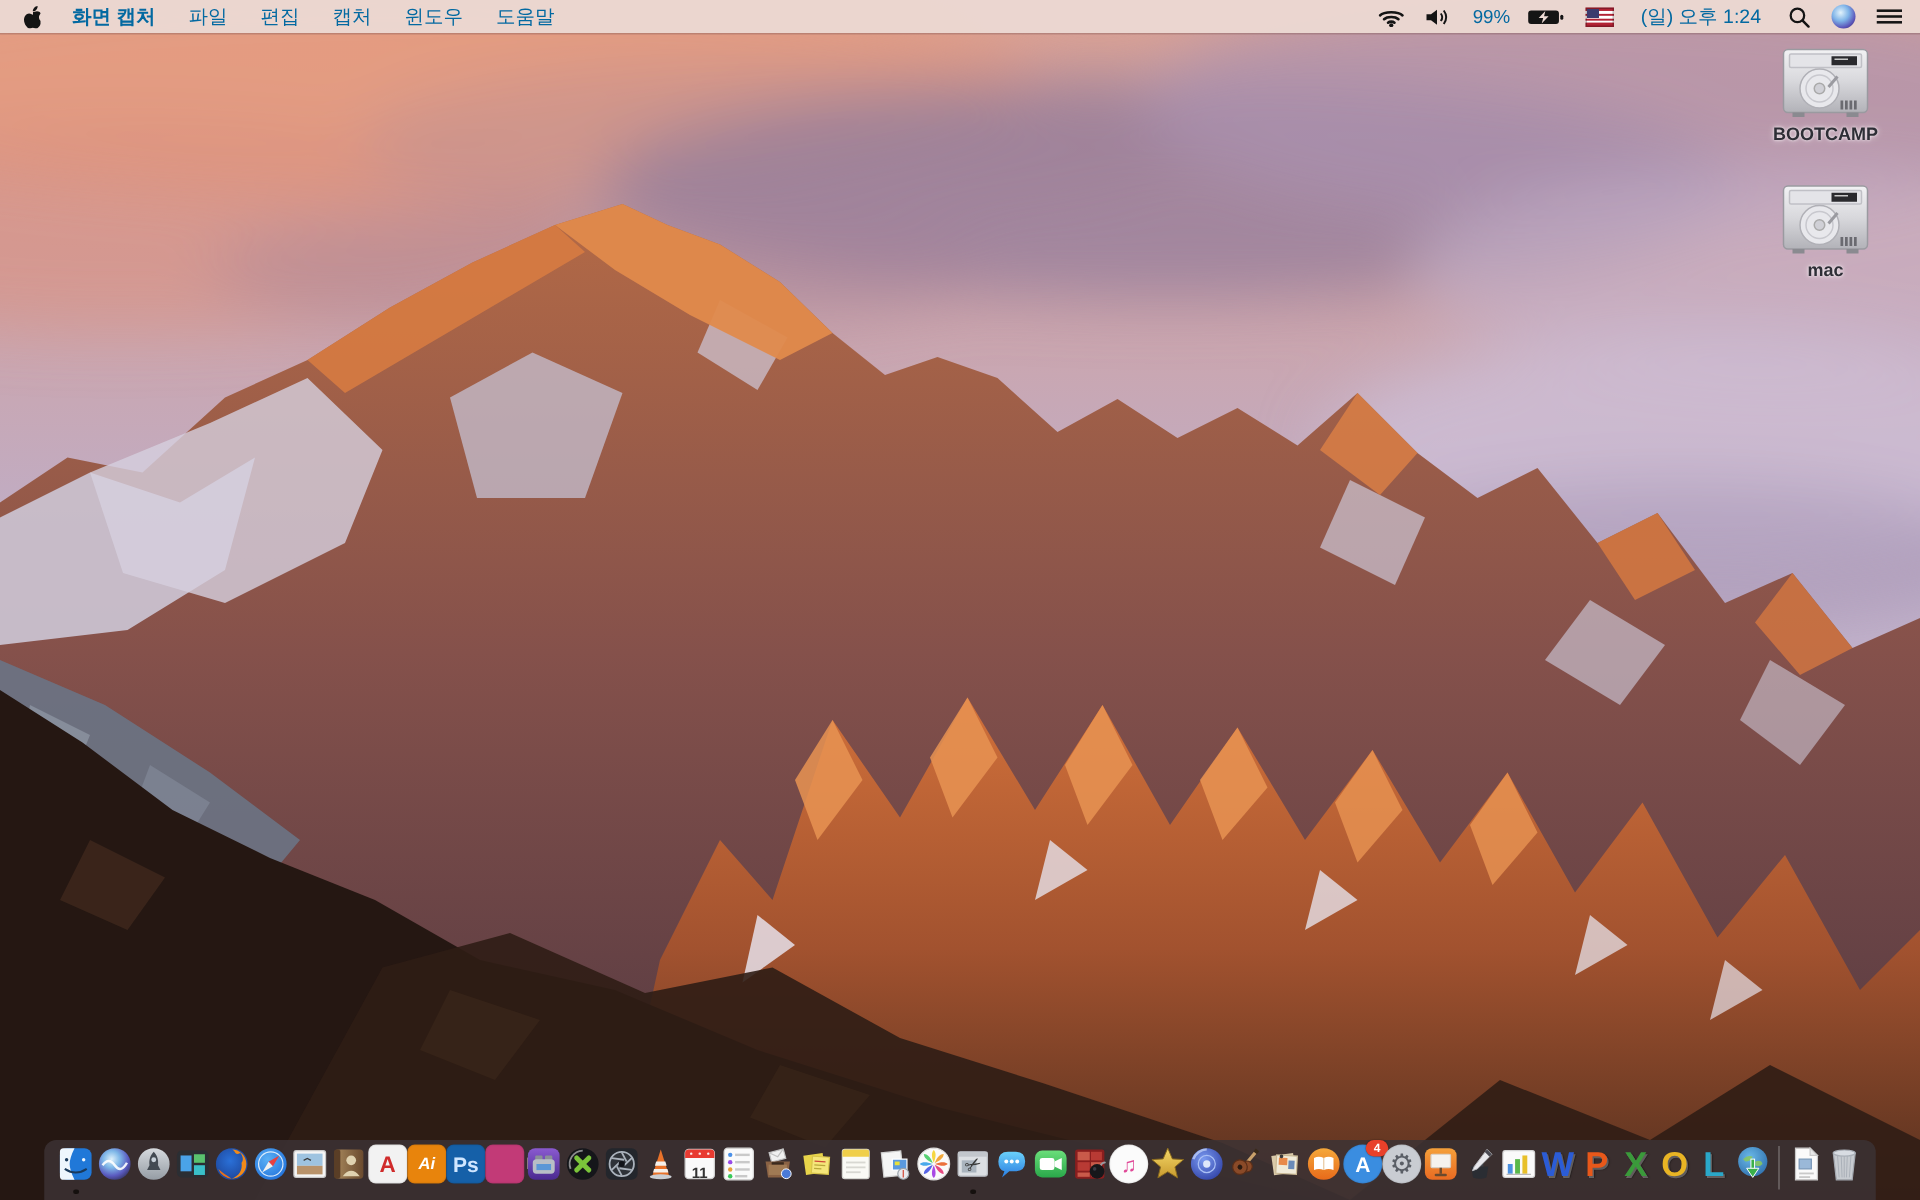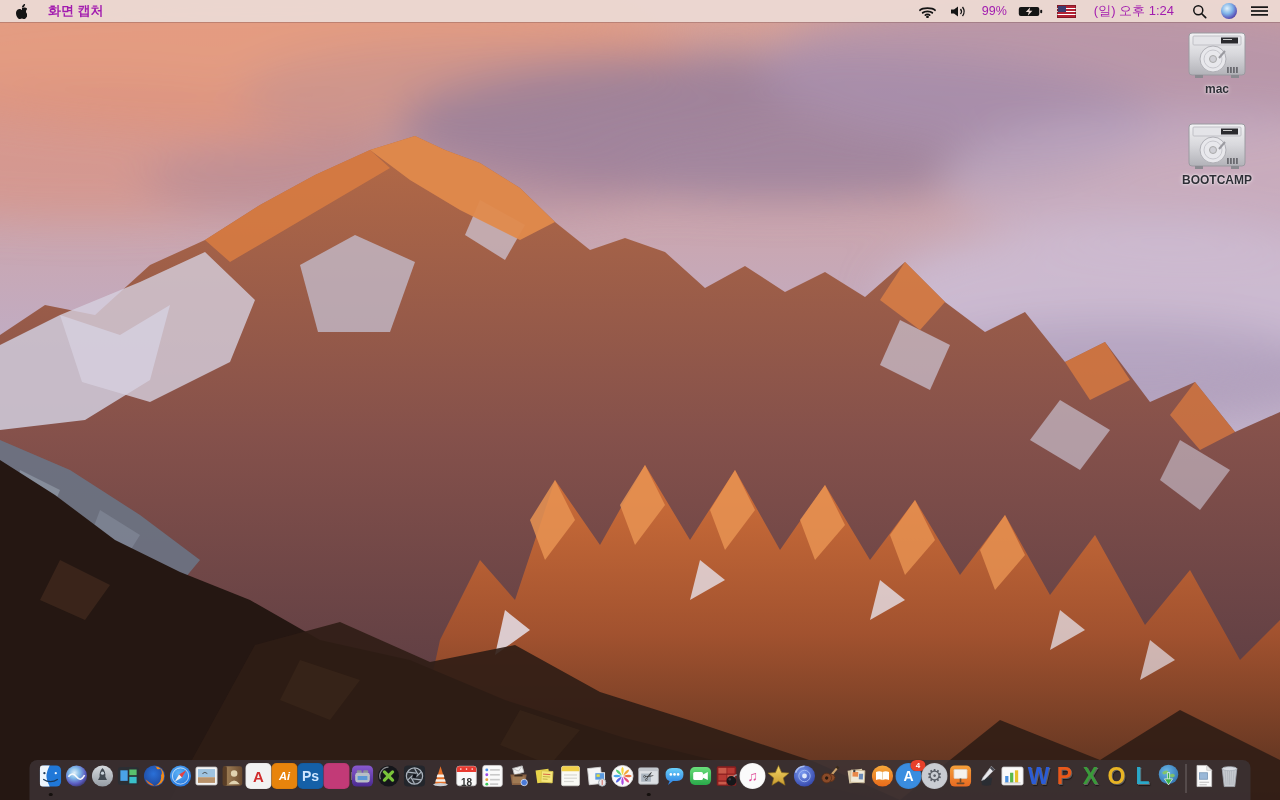--- a/index.html
+++ b/index.html
@@ -7,21 +7,21 @@
     width:1280px;height:800px;overflow:hidden;position:relative;
     font-family:"Liberation Sans","DejaVu Sans",sans-serif;
     background:#b7a6bb;
   }
   .wall{position:absolute;inset:0;width:1280px;height:800px;}
   
   .menubar{
     position:absolute;top:0;left:0;right:0;height:22px;z-index:50;
     background:rgba(235,216,210,.97);
     box-shadow:0 1px 0 rgba(120,80,80,.35);
-    display:flex;align-items:flex-end;font-size:13px;color:#a21caf;
+    display:flex;align-items:flex-end;font-size:13px;color:#0369a1;
   }
   .mb-left{display:flex;align-items:center;height:100%;}
   .apple{display:flex;align-items:center;padding:0 10px 0 14px;height:100%;}
   .app-name{font-weight:bold;padding:0 11px;}
   .menu-item{padding:0 11px;}
   .mb-right{margin-left:auto;display:flex;align-items:center;gap:14px;padding-right:12px;height:100%;}
   .mb-right .pct{font-size:12.5px;margin-right:-3px;}
   .clock{font-size:13px;padding:0 4px;}
   .flag{width:17px;height:11px;position:relative;overflow:hidden;border:0.5px solid rgba(0,0,0,.25);
     background:repeating-linear-gradient(180deg,#b22234 0 1.55px,#ffffff 1.55px 3.1px);}
@@ -480,20 +480,21 @@
 </svg>
 
 <div class="menubar">
   <div class="mb-left">
     <span class="apple">
       <svg width="13" height="16" viewBox="0 0 14 17">
         <path fill="#141414" d="M11.9 1c.1 1-.3 1.9-.9 2.6-.6.7-1.6 1.3-2.5 1.2-.1-.9.4-1.9 1-2.5C10.1 1.6 11.1 1 11.9 1zM8.6 5.3c.9 0 1.7-.6 2.9-.6 1.2 0 2.3.6 3 1.6-2.4 1.4-2 4.9.5 5.8-.4 1.2-1 2.4-1.8 3.4-.6.8-1.3 1.7-2.3 1.7-.9 0-1.3-.6-2.4-.6-1.1 0-1.5.6-2.4.6-1 0-1.8-1-2.4-1.8C2.3 13.5 1.6 10.6 2.7 8.5c.7-1.3 1.9-2.1 3.2-2.1 1 0 1.8.7 2.7.9z"></path>
       </svg>
     </span>
     <span class="app-name">화면 캡처</span>
+    <span id="menus"><span class="menu-item">파일</span><span class="menu-item">편집</span><span class="menu-item">캡처</span><span class="menu-item">윈도우</span><span class="menu-item">도움말</span></span>
   </div>
   <div class="mb-right">
     <svg width="17" height="13" viewBox="0 0 16 12">
       <g stroke="#141414" fill="none" stroke-width="1.7" stroke-linecap="round">
         <path d="M1 4.8 C3.5 2.2 12.5 2.2 15 4.8"></path>
         <path d="M3.5 7.2 C5.5 5.4 10.5 5.4 12.5 7.2"></path>
         <path d="M6 9.4 C7 8.5 9 8.5 10 9.4"></path>
       </g>
       <circle cx="8" cy="11" r="1.3" fill="#141414"></circle>
     </svg>
@@ -522,27 +523,27 @@
       <rect x="0" y="9.2" width="18" height="1.8" fill="#141414"></rect>
     </svg>
   </div>
 </div>
 
 <div class="dticons" id="dticons">
     <div class="dt-item drive">
       <svg width="64" height="48">
         <use href="#ic-drive"></use>
       </svg>
-      <div class="dt-label">mac</div>
+      <div class="dt-label">BOOTCAMP</div>
     </div>
     <div class="dt-item drive">
       <svg width="64" height="48">
         <use href="#ic-drive"></use>
       </svg>
-      <div class="dt-label">BOOTCAMP</div>
+      <div class="dt-label">mac</div>
     </div>
   </div>
 
 <div class="dock" id="dock">
     <div class="dock-item">
       <svg width="26" height="26" class="dock-svg">
         <use href="#ic-finder"></use>
       </svg>
       <span class="run-dot"></span>
     </div>
@@ -614,21 +615,21 @@
     </div>
     <div class="dock-item">
       <svg width="26" height="26" class="dock-svg">
         <use href="#ic-vlc"></use>
       </svg>
     </div>
     <div class="dock-item">
       <svg width="26" height="26" class="dock-svg">
         <use href="#ic-calendar"></use>
       </svg>
-      <span class="glyph bold" style="color: rgb(51, 51, 51); font-size: 10px; padding-top: 7px;">18</span>
+      <span class="glyph bold" style="color: rgb(51, 51, 51); font-size: 10px; padding-top: 7px;">11</span>
     </div>
     <div class="dock-item">
       <svg width="26" height="26" class="dock-svg">
         <use href="#ic-reminders"></use>
       </svg>
     </div>
     <div class="dock-item">
       <svg width="26" height="26" class="dock-svg">
         <use href="#ic-mailbox"></use>
       </svg>

